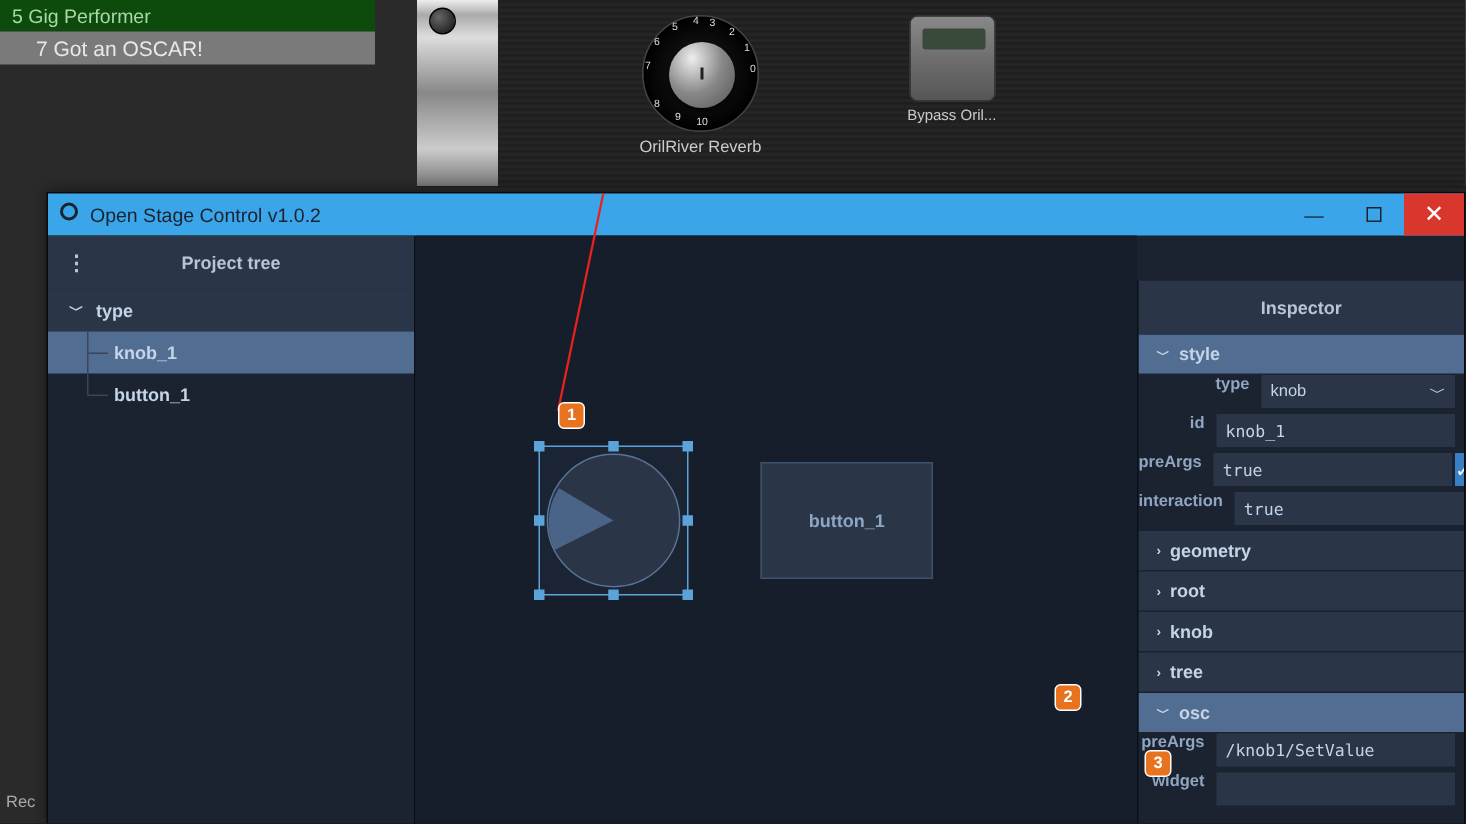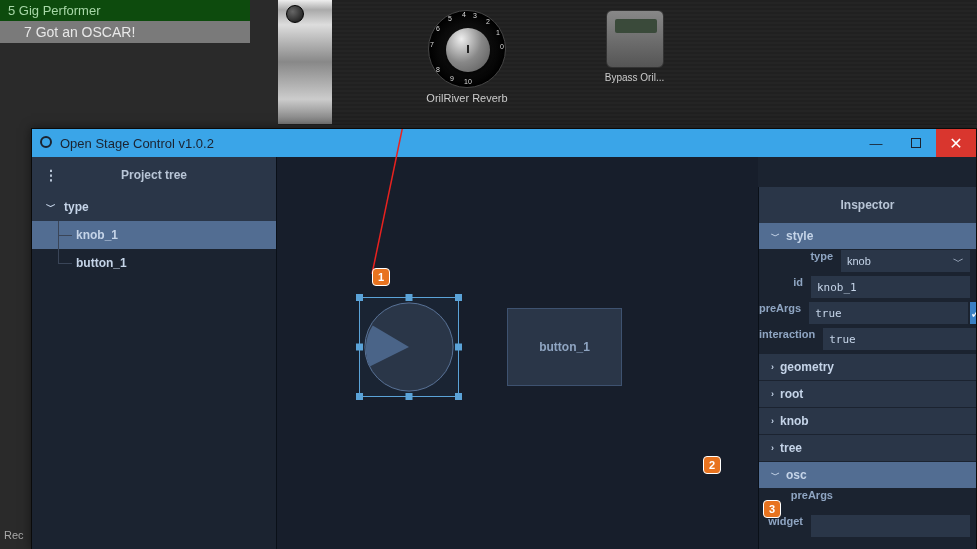--- a/index.html
+++ b/index.html
@@ -252,20 +252,21 @@
         <span class="chev">›</span>
         <span>tree</span>
       </div>
       <div class="insp-section expanded">
         <span class="chev">﹀</span>
         <span>osc</span>
       </div>
       <div class="insp-rows">
         <div class="insp-row">
           <div class="insp-label">preArgs</div>
+          <input class="insp-value" value="/knob1/SetValue" style="">
         </div>
         <div class="insp-row">
           <div class="insp-label">widget</div>
           <input class="insp-value" style="">
         </div>
       </div>
     </div>
   </div>
 
   <svg class="arrow-svg" width="946" height="421">

